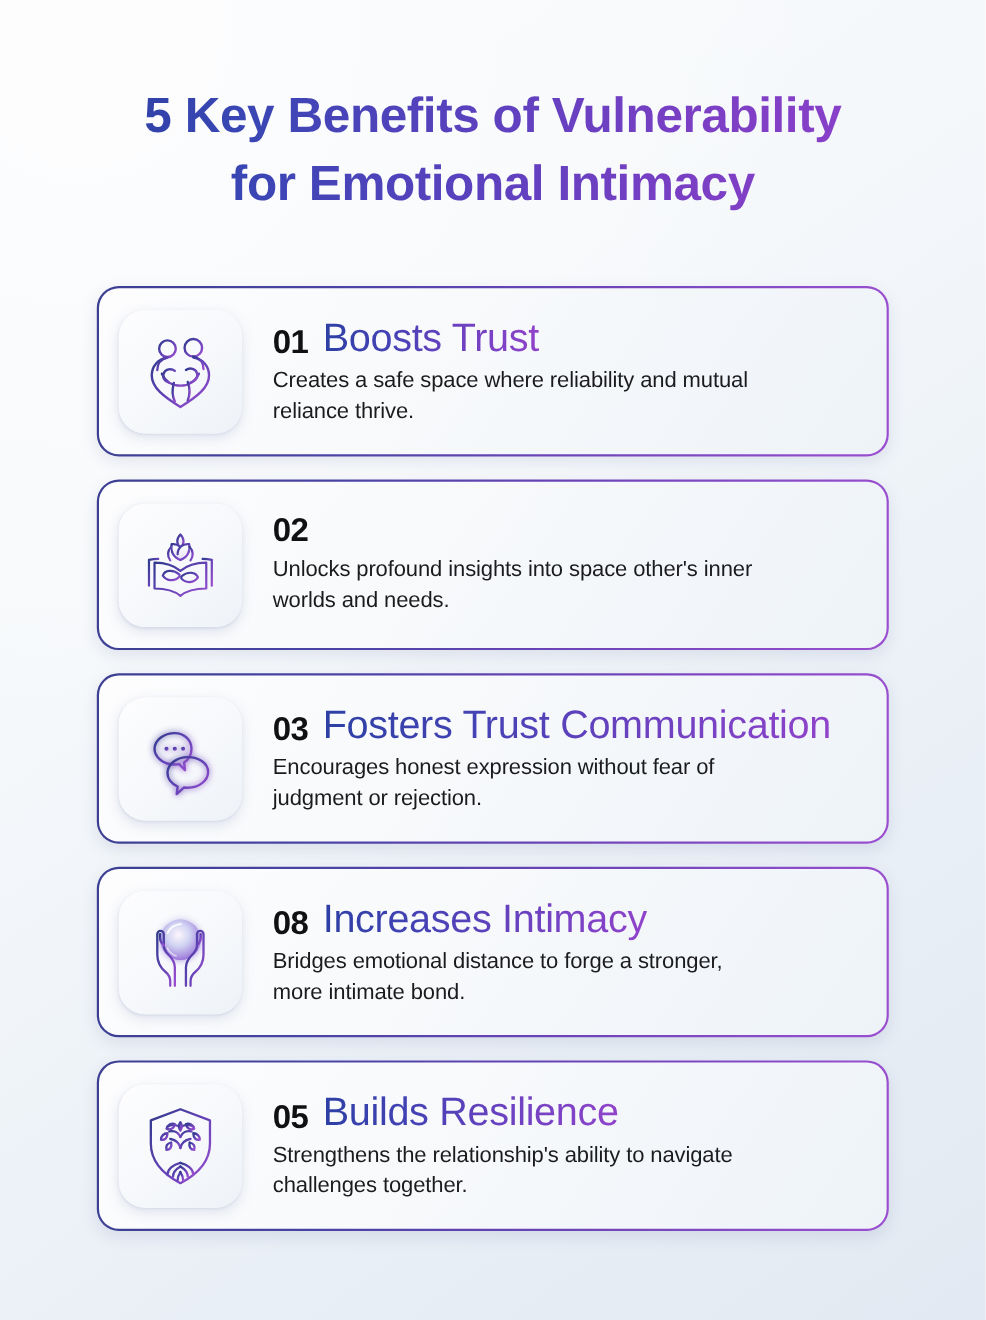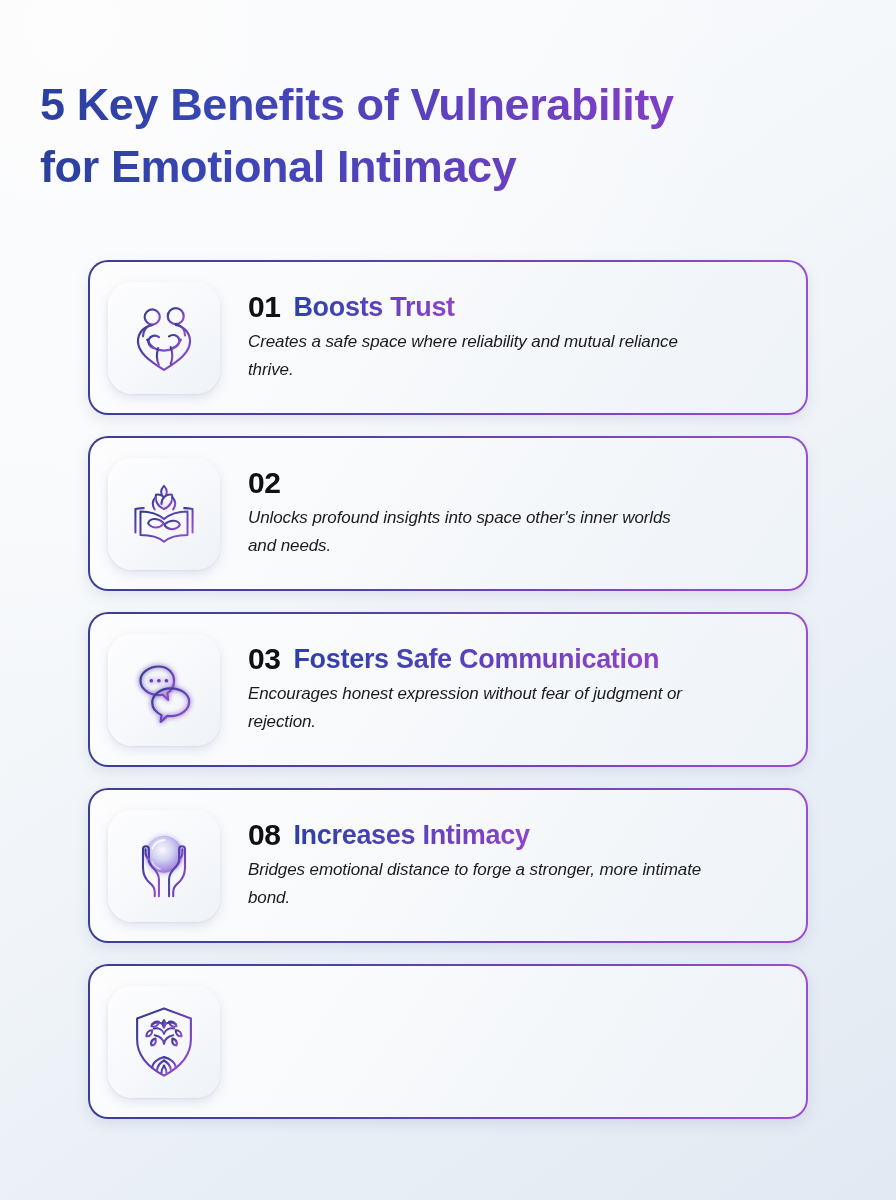--- a/index.html
+++ b/index.html
@@ -9,21 +9,21 @@
     background:
       radial-gradient(120% 90% at 8% 2%, #fdfdfe 0%, #fafbfc 28%, rgba(250,251,252,0) 62%),
       linear-gradient(145deg, #fbfcfd 0%, #f4f7fa 40%, #e9eff6 72%, #e2e9f2 100%);
     overflow:hidden;
   }
   .page{ position:relative; width:896px; height:1200px; }
 
   
   .title-wrap{
     position:absolute; left:0; top:74px; width:896px;
-    padding:0 40px;
+    text-align:center; padding:0 40px;
   }
   .title-line{
     font-size:45px; font-weight:bold; letter-spacing:-0.4px;
     line-height:62px; white-space:nowrap;
     background-image:linear-gradient(90deg,#2b3f9e 0%,#3946b4 22%,#5b41be 48%,#7a3fc4 72%,#9140cb 100%);
     -webkit-background-clip:text; background-clip:text;
     -webkit-text-fill-color:transparent; color:transparent;
   }
 
   
@@ -44,35 +44,35 @@
   .icon-tile{
     flex:0 0 auto; width:112px; height:112px; margin-left:18px;
     border-radius:24px;
     background-image:linear-gradient(140deg,#fdfdfe 0%,#f6f8fb 55%,#eef2f7 100%);
     box-shadow:0 4px 12px rgba(90,105,160,.16), 0 1px 2px rgba(90,105,160,.10);
     display:flex; align-items:center; justify-content:center;
   }
   .icon-tile svg{ width:84px; height:84px; display:block; }
 
   .card-text{ flex:1 1 auto; padding:0 22px 0 28px; }
-  .head-row{ display:flex; align-items:center; gap:13px; margin-bottom:5px; }
+  .head-row{ display:flex; align-items:flex-end; gap:13px; margin-bottom:5px; }
   .num{
     font-size:30px; font-weight:bold; color:#111114;
     letter-spacing:-0.5px; line-height:1.05;
   }
   .card-title{
-    font-size:27px; font-weight:bold; letter-spacing:-0.3px; line-height:1.12;
+    font-size:36px; font-weight:normal; letter-spacing:-0.3px; line-height:1.12;
     background-image:linear-gradient(90deg,#2d40a4 0%,#4442b4 30%,#6b41c0 62%,#8f43ca 100%);
     -webkit-background-clip:text; background-clip:text;
     -webkit-text-fill-color:transparent; color:transparent;
     white-space:nowrap;
   }
   .card-desc{
-    font-size:17px; line-height:28px; color:#1b1b1e; font-weight:normal;
-    letter-spacing:-0.1px; max-width:455px;font-style:italic;
+    font-size:20px; line-height:28px; color:#1b1b1e; font-weight:normal;
+    letter-spacing:-0.1px; max-width:455px;
   }
 </style>
 </head>
 <body>
 
 <div class="page">
 
   <svg width="0" height="0" style="position:absolute" aria-hidden="true">
     <defs>
       <linearGradient id="ig" x1="0" y1="0" x2="1" y2="1">
@@ -174,21 +174,21 @@
               <circle cx="35" cy="39" r="2.2" fill="url(#ig)" stroke="none"></circle>
               <circle cx="44" cy="39" r="2.2" fill="url(#ig)" stroke="none"></circle>
               <circle cx="53" cy="39" r="2.2" fill="url(#ig)" stroke="none"></circle>
               <path d="M58 48c-12 0-22 7.6-22 17 0 6.3 4.5 11.8 11 14.9L46 88l8-7.2c1.3.2 2.6.3 4 .3 12 0 22-7.6 22-17S70 48 58 48z"></path>
             </g>
           </svg>
         </div>
         <div class="card-text">
           <div class="head-row">
             <span class="num">03</span>
-            <span class="card-title">Fosters Safe Communication</span>
+            <span class="card-title">Fosters Trust Communication</span>
           </div>
           <div class="card-desc">Encourages honest expression without fear of judgment or rejection.</div>
         </div>
       </div>
     </div>
 
     <div class="card">
       <div class="card-inner">
         <div class="icon-tile">
           <svg viewBox="0 0 100 100">
@@ -237,17 +237,24 @@
               <path d="M50 24c-2 3-2 6 0 9 2-3 2-6 0-9z"></path>
               <path d="M50 68c-8 2-14 7-14 13"></path>
               <path d="M50 68c8 2 14 7 14 13"></path>
               <path d="M50 72c-5 3-8 7-8 11"></path>
               <path d="M50 72c5 3 8 7 8 11"></path>
               <path d="M50 78c-2 3-3 6-3 9"></path>
               <path d="M50 78c2 3 3 6 3 9"></path>
             </g>
           </svg>
         </div>
+        <div class="card-text">
+          <div class="head-row">
+            <span class="num">05</span>
+            <span class="card-title">Builds Resilience</span>
+          </div>
+          <div class="card-desc">Strengthens the relationship's ability to navigate challenges together.</div>
+        </div>
       </div>
     </div>
 
   </div>
 </div>
 
 </body></html>

